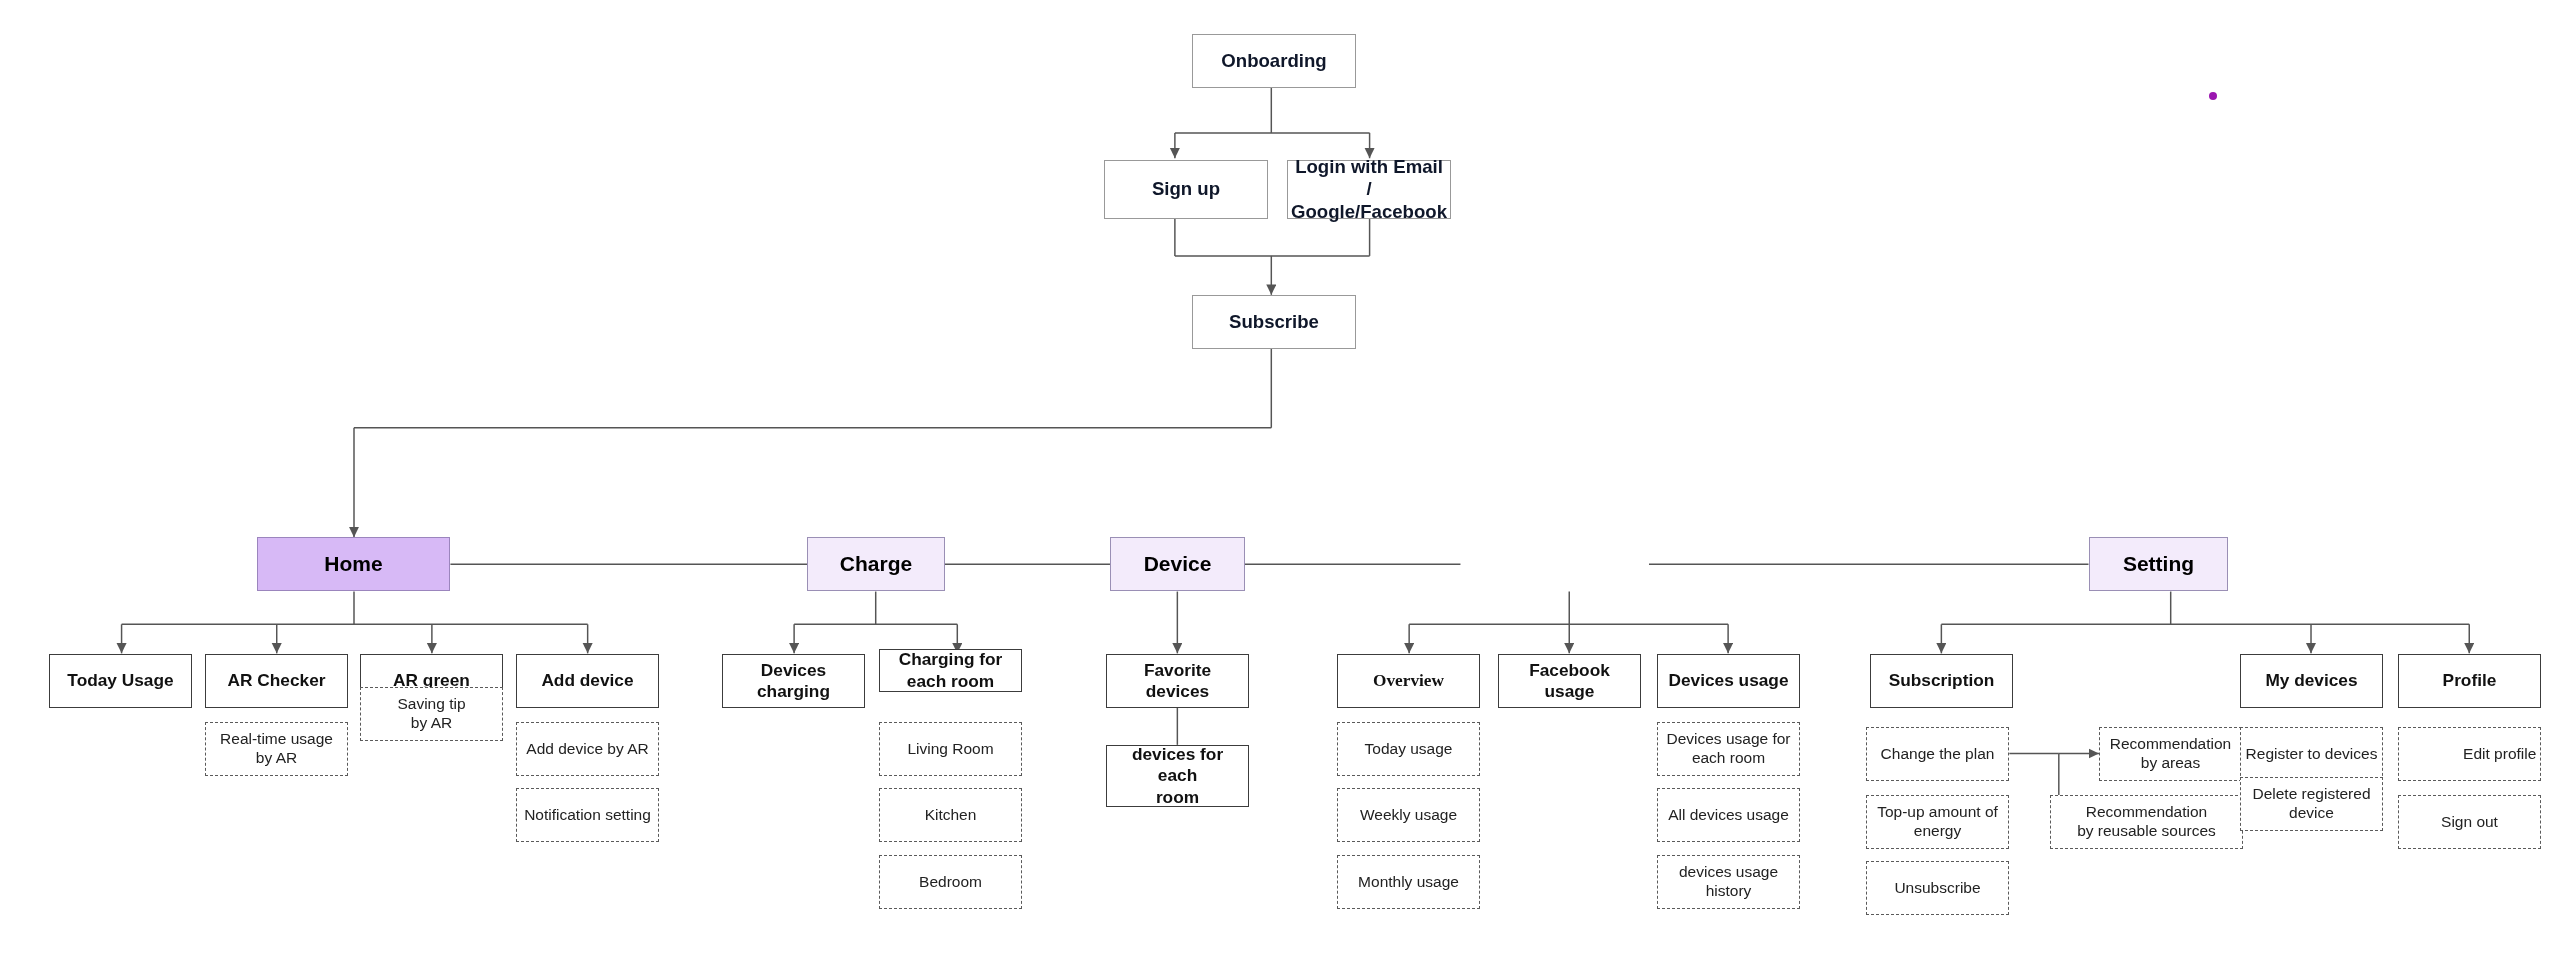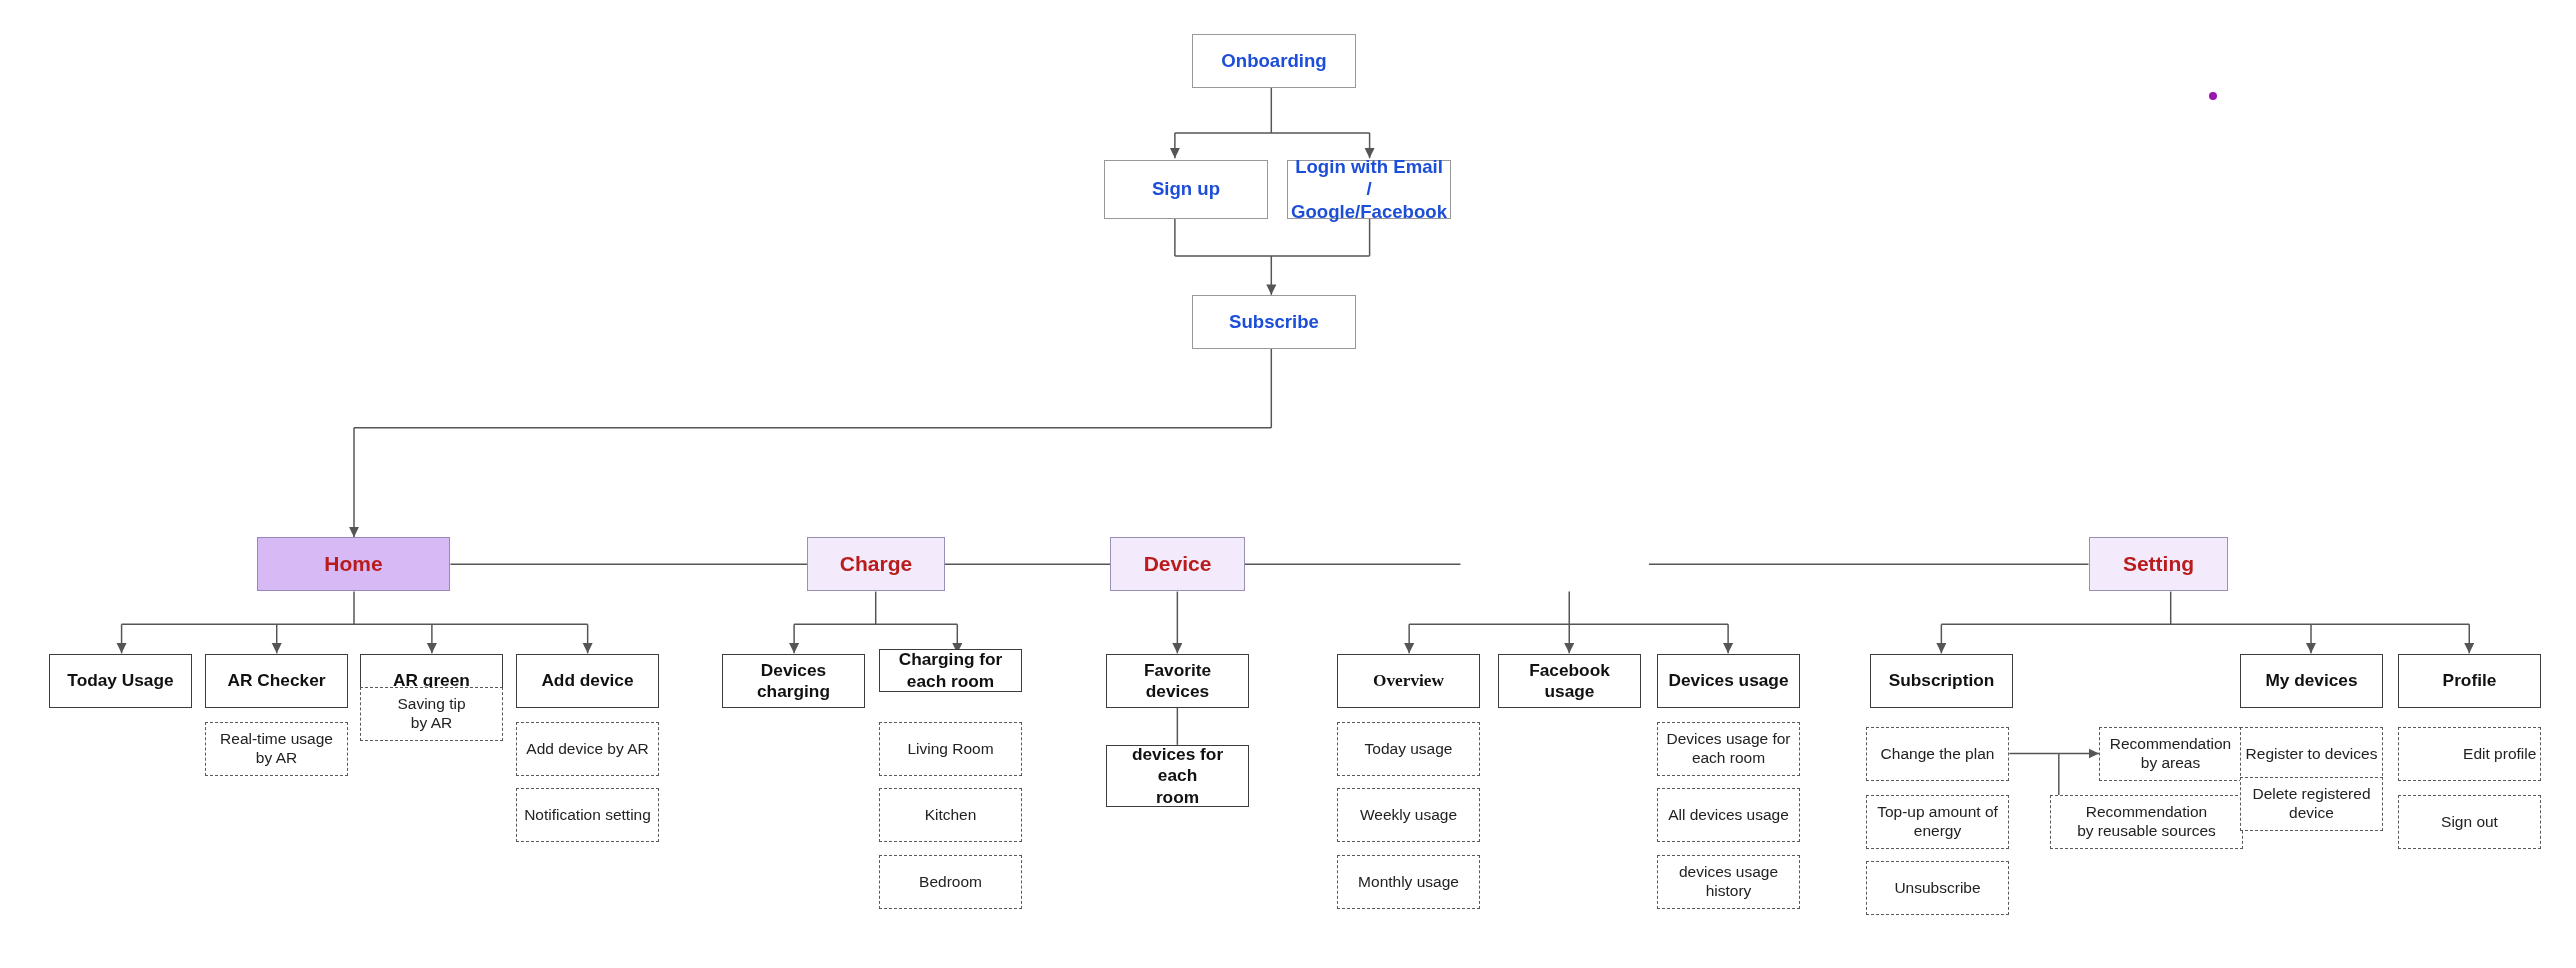--- a/index.html
+++ b/index.html
@@ -40,29 +40,29 @@
   .node .lbl {
     display: block;
     padding: 0 3.7px;
     white-space: pre-line;
   }
   
   .flow {
     font-weight: bold;
     font-size: 18.6px;
     border-color: #999999;
-    color: #1d4ed8;
+    color: #0f172a;
   }
   
   .nav {
     font-weight: bold;
     font-size: 21px;
     border: 1.2px solid #9a8fb5;
     background: #f3ebfb;
-    color: #b91c1c;
+    color: #000000;
   }
   .nav.accent {
     background: #d7b9f6;
     border-color: #9b85bd;
   }
   
   .section {
     font-weight: bold;
     font-size: 17.3px;
     border: 1.2px solid #3c3c3c;

